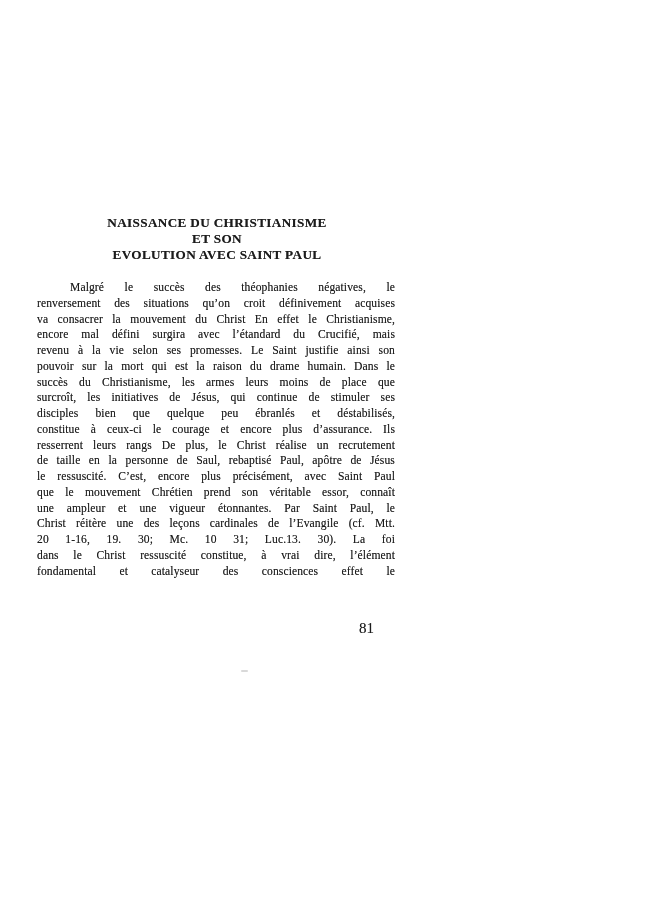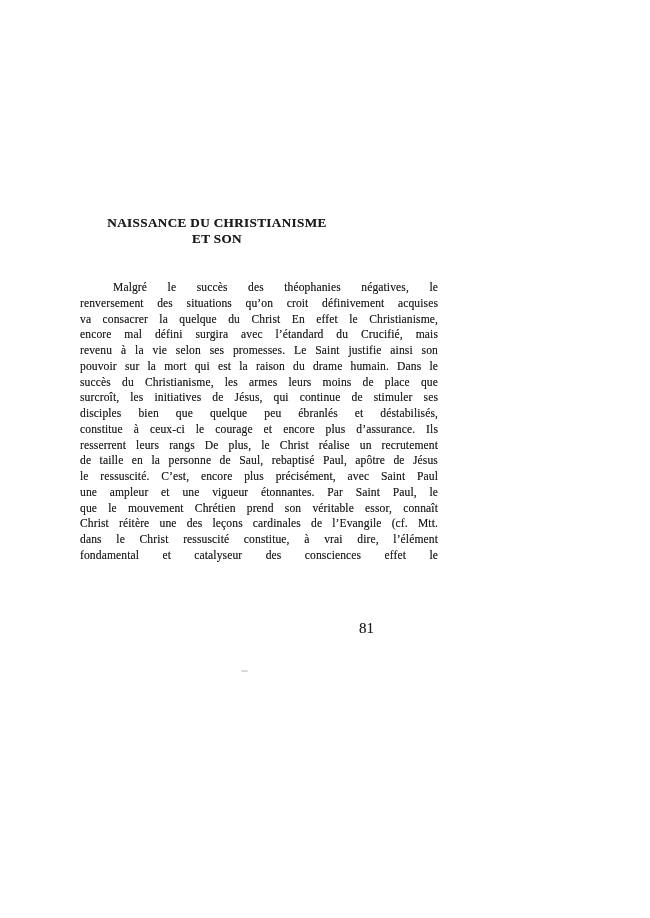--- a/index.html
+++ b/index.html
@@ -31,21 +31,20 @@
   .body-block {
     position: absolute;
     left: 37px;
     top: 280px;
     width: 358px;
     font-size: 11.6px;
     line-height: 15.75px;
     letter-spacing: 0.1px;
     word-spacing: 0.5px;
     text-shadow: 0 0 0.4px rgba(20,20,20,0.5);
-    margin-left: 43px;
   }
   .body-line {
     text-align: justify;
     text-align-last: justify;
     white-space: normal;
   }
   .body-line:first-child {
     text-indent: 33px;
   }
   .pagenum-row {
@@ -72,39 +71,41 @@
   }
 </style>
 </head>
 <body>
 
 <div class="page">
 
   <div class="title-block">
       <div class="title-line">NAISSANCE DU CHRISTIANISME</div>
       <div class="title-line">ET SON</div>
+      <div class="title-line">EVOLUTION AVEC SAINT PAUL</div>
     </div>
 
   <div class="body-block">
       <div class="body-line">Malgré le succès des théophanies négatives, le</div>
       <div class="body-line">renversement des situations qu’on croit définivement acquises</div>
-      <div class="body-line">va consacrer la quelque du Christ En effet le Christianisme,</div>
+      <div class="body-line">va consacrer la mouvement du Christ En effet le Christianisme,</div>
       <div class="body-line">encore mal défini surgira avec l’étandard du Crucifié, mais</div>
       <div class="body-line">revenu à la vie selon ses promesses. Le Saint justifie ainsi son</div>
       <div class="body-line">pouvoir sur la mort qui est la raison du drame humain. Dans le</div>
       <div class="body-line">succès du Christianisme, les armes leurs moins de place que</div>
       <div class="body-line">surcroît, les initiatives de Jésus, qui continue de stimuler ses</div>
       <div class="body-line">disciples bien que quelque peu ébranlés et déstabilisés,</div>
       <div class="body-line">constitue à ceux-ci le courage et encore plus d’assurance. Ils</div>
       <div class="body-line">resserrent leurs rangs De plus, le Christ réalise un recrutement</div>
       <div class="body-line">de taille en la personne de Saul, rebaptisé Paul, apôtre de Jésus</div>
       <div class="body-line">le ressuscité. C’est, encore plus précisément, avec Saint Paul</div>
+      <div class="body-line">que le mouvement Chrétien prend son véritable essor, connaît</div>
       <div class="body-line">une ampleur et une vigueur étonnantes. Par Saint Paul, le</div>
-      <div class="body-line">que le mouvement Chrétien prend son véritable essor, connaît</div>
       <div class="body-line">Christ réitère une des leçons cardinales de l’Evangile (cf. Mtt.</div>
+      <div class="body-line">20 1-16, 19. 30; Mc. 10 31; Luc.13. 30). La foi</div>
       <div class="body-line">dans le Christ ressuscité constitue, à vrai dire, l’élément</div>
       <div class="body-line">fondamental et catalyseur des consciences effet le</div>
     </div>
 
   <div class="pagenum-row">
     <span class="pagenum">81</span>
   </div>
 
   <div class="scan-artifact"></div>
 

